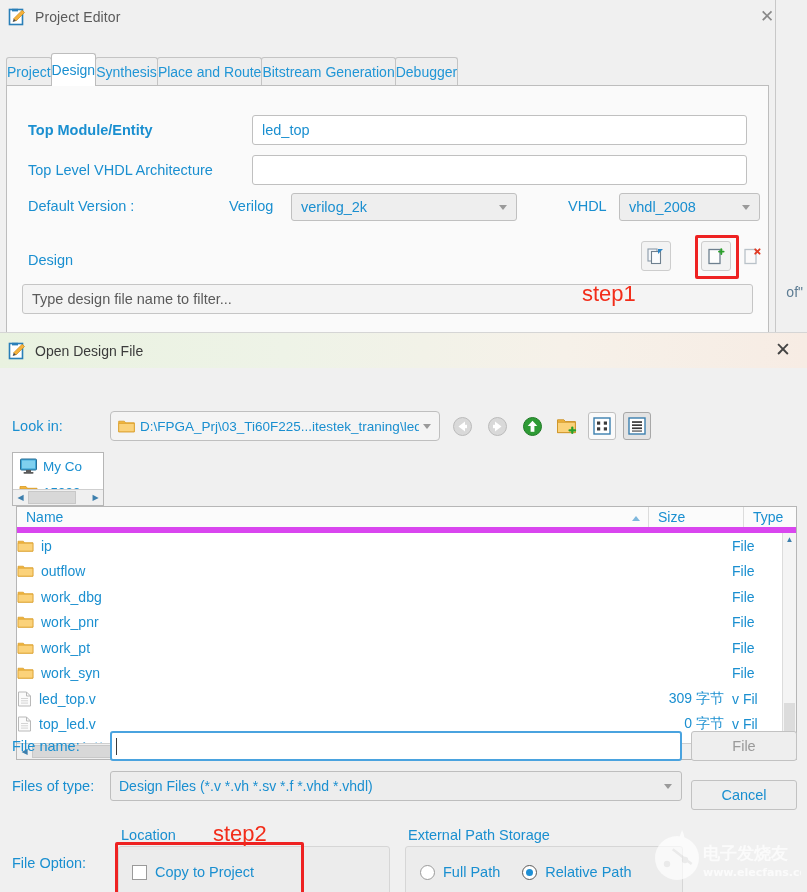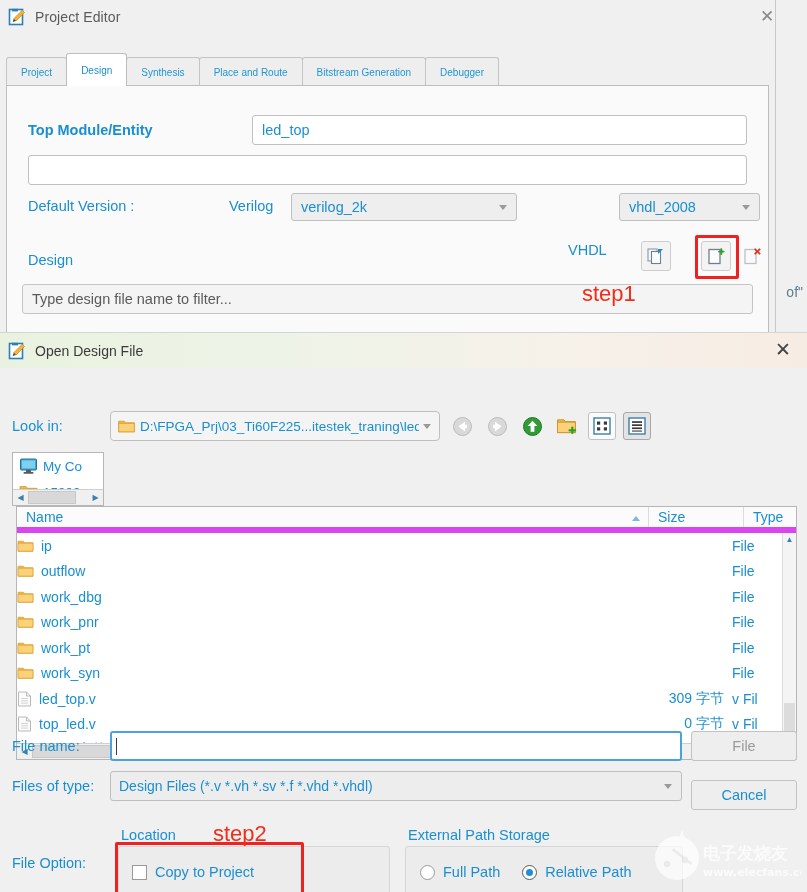--- a/index.html
+++ b/index.html
@@ -36,23 +36,23 @@
     position: absolute; right: 0; top: 0; width: 32px; height: 340px;
     background: #f0f0f0; border-left: 1px solid #c8c8c8;
   }
 
   
   .pe-tabs {
     position: absolute; left: 6px; top: 53px;
     display: flex; align-items: flex-end; height: 33px;
   }
   .pe-tab {
-    height: 29px; padding: 0 14px;
+    height: 29px; padding: 0 0;
     display: flex; align-items: center;
-    font-size: 10px; color: #2196d6;
+    font-size: 14px; color: #2196d6;
     background: #eeeeee;
     border: 1px solid #c4c4c4; border-bottom: none;
     border-radius: 3px 3px 0 0;
     margin-right: -1px;
     cursor: default;
     white-space: nowrap;
   }
   .pe-tab.active {
     background: #ffffff; height: 33px;
     color: #1a8fd0;
@@ -359,32 +359,33 @@
     <div class="pe-inner">
 
       <div class="frow" style="position:absolute;left:6px;top:20px;right:6px;height:32px;">
         <span class="flabel bold" style="width:224px;">Top Module/Entity</span>
         <div class="ftext" style="flex:1;">
           <span>led_top</span>
         </div>
       </div>
 
       <div class="frow" style="position:absolute;left:6px;top:60px;right:6px;height:32px;">
+        <span class="flabel" style="width:224px;">Top Level VHDL Architecture</span>
         <div class="ftext" style="flex:1;">
           <span></span>
         </div>
       </div>
 
       <div style="position:absolute;left:12px;top:104px;" class="flabel">Default Version :</div>
       <div style="position:absolute;left:213px;top:104px;" class="flabel">Verilog</div>
       <div class="fcombo" style="position:absolute;left:275px;top:99px;width:226px;">
         <span>verilog_2k</span>
         <span class="tri"></span>
       </div>
-      <div style="position:absolute;left:552px;top:104px;margin-top:44px;" class="flabel">VHDL</div>
+      <div style="position:absolute;left:552px;top:104px;" class="flabel">VHDL</div>
       <div class="fcombo" style="position:absolute;left:603px;top:99px;width:141px;">
         <span>vhdl_2008</span>
         <span class="tri"></span>
       </div>
 
       <div style="position:absolute;left:12px;top:158px;" class="flabel">Design</div>
 
       <div class="tbtn" style="position:absolute;left:625px;top:147px;">
         <svg viewBox="0 0 22 22" width="22" height="22" style="position:absolute;left:3px;top:3px;">
           <rect x="3" y="4" width="9" height="12" fill="#f4f7fa" stroke="#8a9aa8" stroke-width="1.1"></rect>

